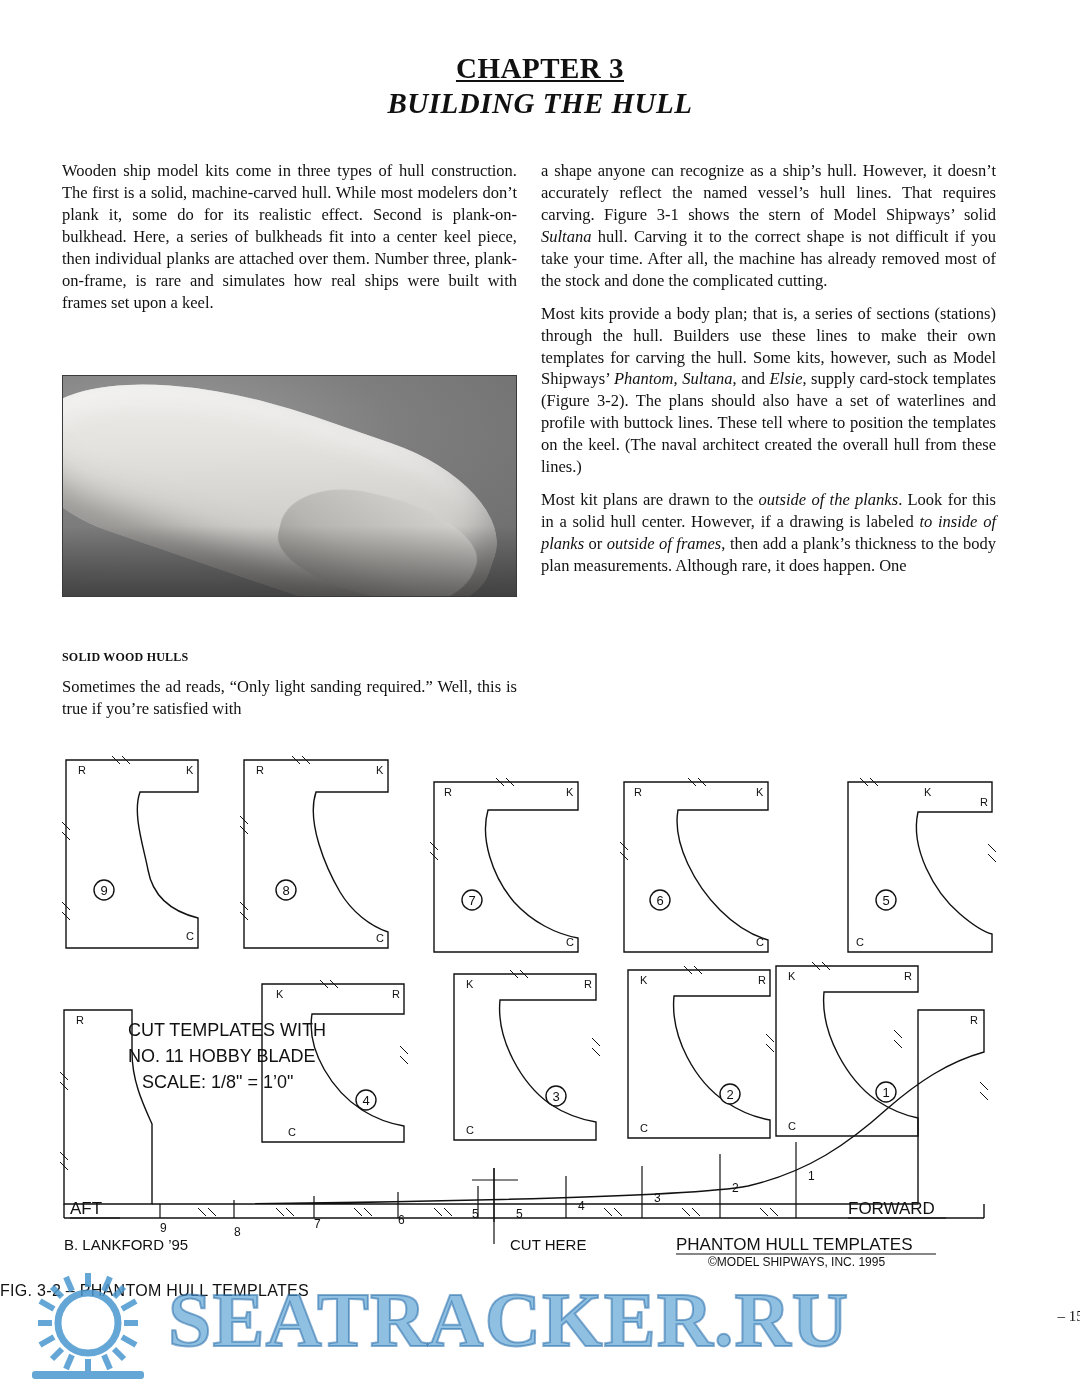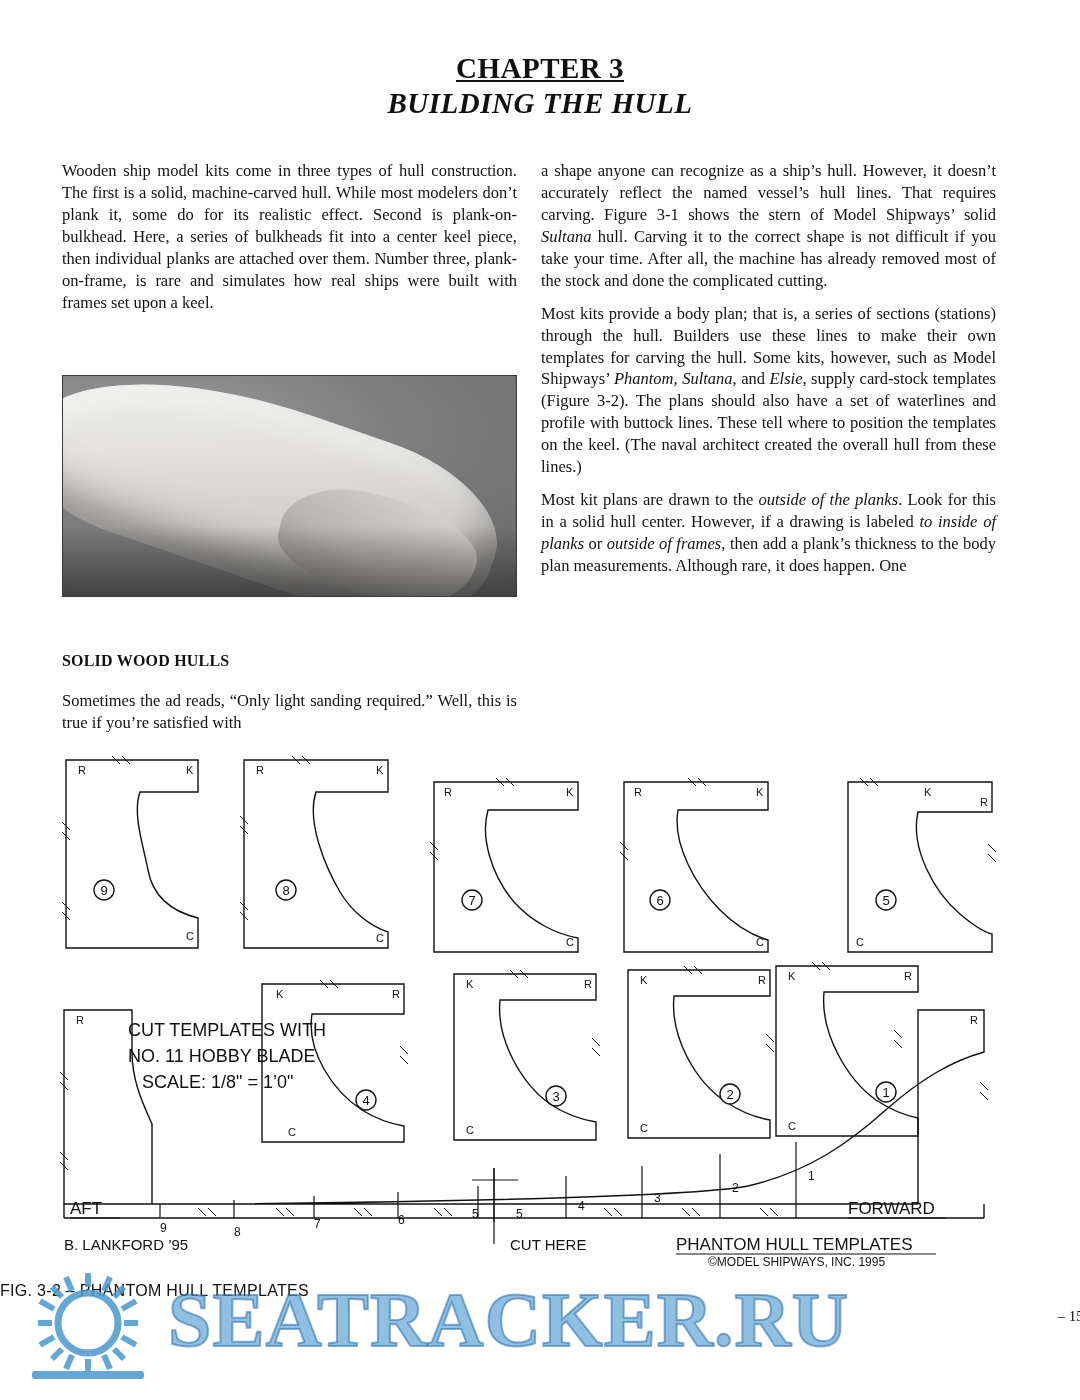--- a/index.html
+++ b/index.html
@@ -56,22 +56,22 @@
     hyphens: auto;
   }
   .col.left { left: 62px; top: 160px; }
   .col.right { left: 541px; top: 160px; }
 
   .col p { margin: 0 0 11px 0; }
 
   .section-head {
     font-family: "Liberation Serif", serif;
     font-weight: bold;
-    font-size: 16px;
-    margin: 10px 0 19px 0;
+    font-size: 12px;
+    margin: 10px 0 10px 0;
     letter-spacing: 0.2px;
   }
   em { font-style: italic; }
 
   
   .photo-wrap {
     position: absolute;
     left: 62px;
     top: 375px;
     width: 455px;

